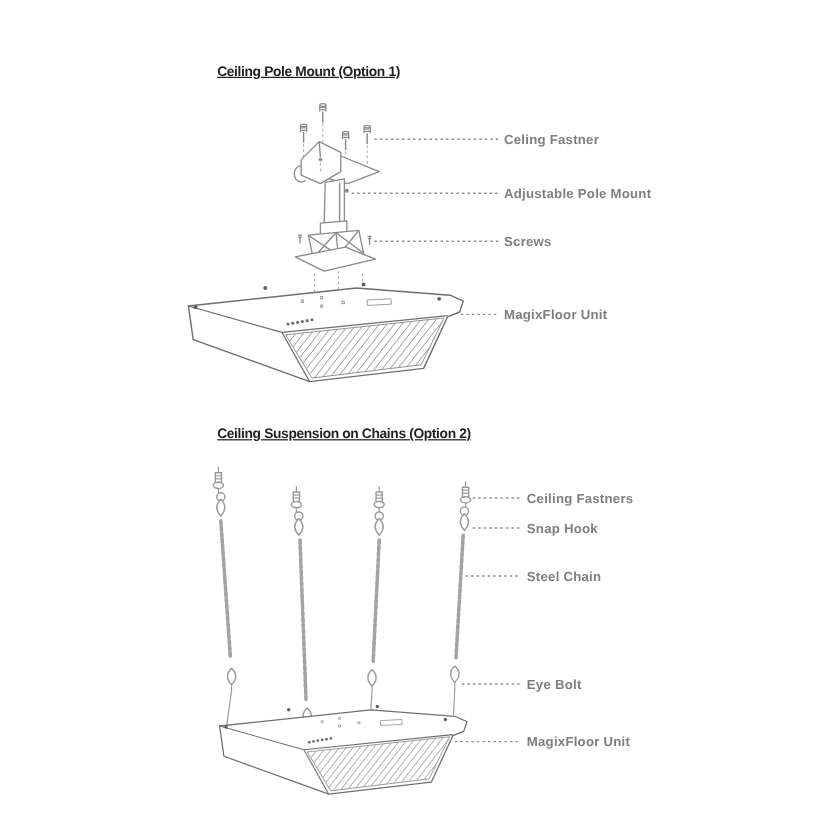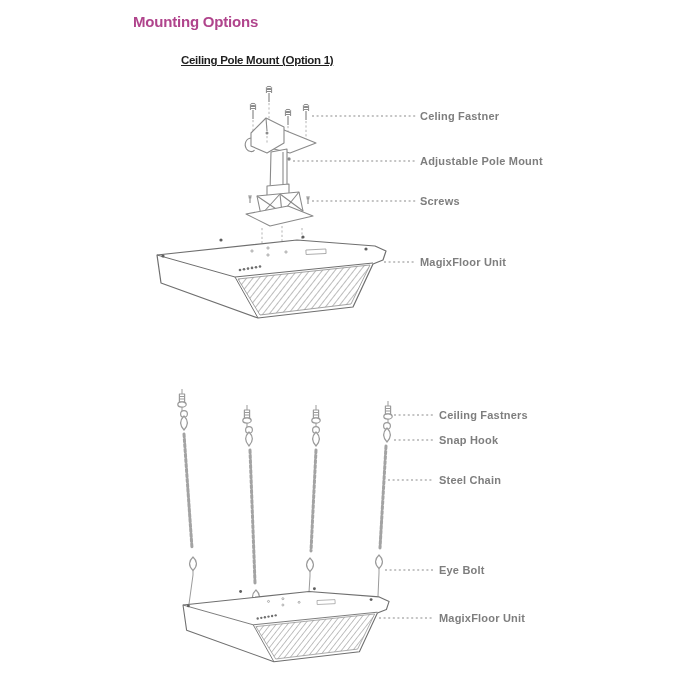--- a/index.html
+++ b/index.html
@@ -22,22 +22,22 @@
   .lnu{stroke:#6f6f6f;stroke-width:1;fill:none;}
   .chain{stroke:#a3a3a3;stroke-width:3;stroke-dasharray:3 2;stroke-linecap:round;fill:none;}
   .thin{stroke:#9b9b9b;stroke-width:1;fill:none;}
   .hw{fill:#ffffff;stroke:#9b9b9b;stroke-width:1.2;stroke-linejoin:round;}
 </style>
 </head>
 <body>
 
 <div class="page">
 
-  <div class="doc-title">Mounting Options</div>
   <div class="sec-heading s1">Ceiling Pole Mount (Option 1)</div>
+  <div class="sec-heading s2">Ceiling Suspension on Chains (Option 2)</div>
 
   <svg class="diagram-svg" width="700" height="700" viewBox="0 0 700 700" xmlns="http://www.w3.org/2000/svg">
 
     <defs>
       <pattern id="hatch" patternUnits="userSpaceOnUse" width="5" height="5" patternTransform="rotate(38)">
         <line x1="0" y1="0" x2="0" y2="5" stroke="#8d8d8d" stroke-width="1.2"></line>
       </pattern>
 
       <g id="screw-sm">
         <ellipse cx="0" cy="-9.5" rx="2.6" ry="1.1" fill="#fff" stroke="#8a8a8a" stroke-width="1"></ellipse>

